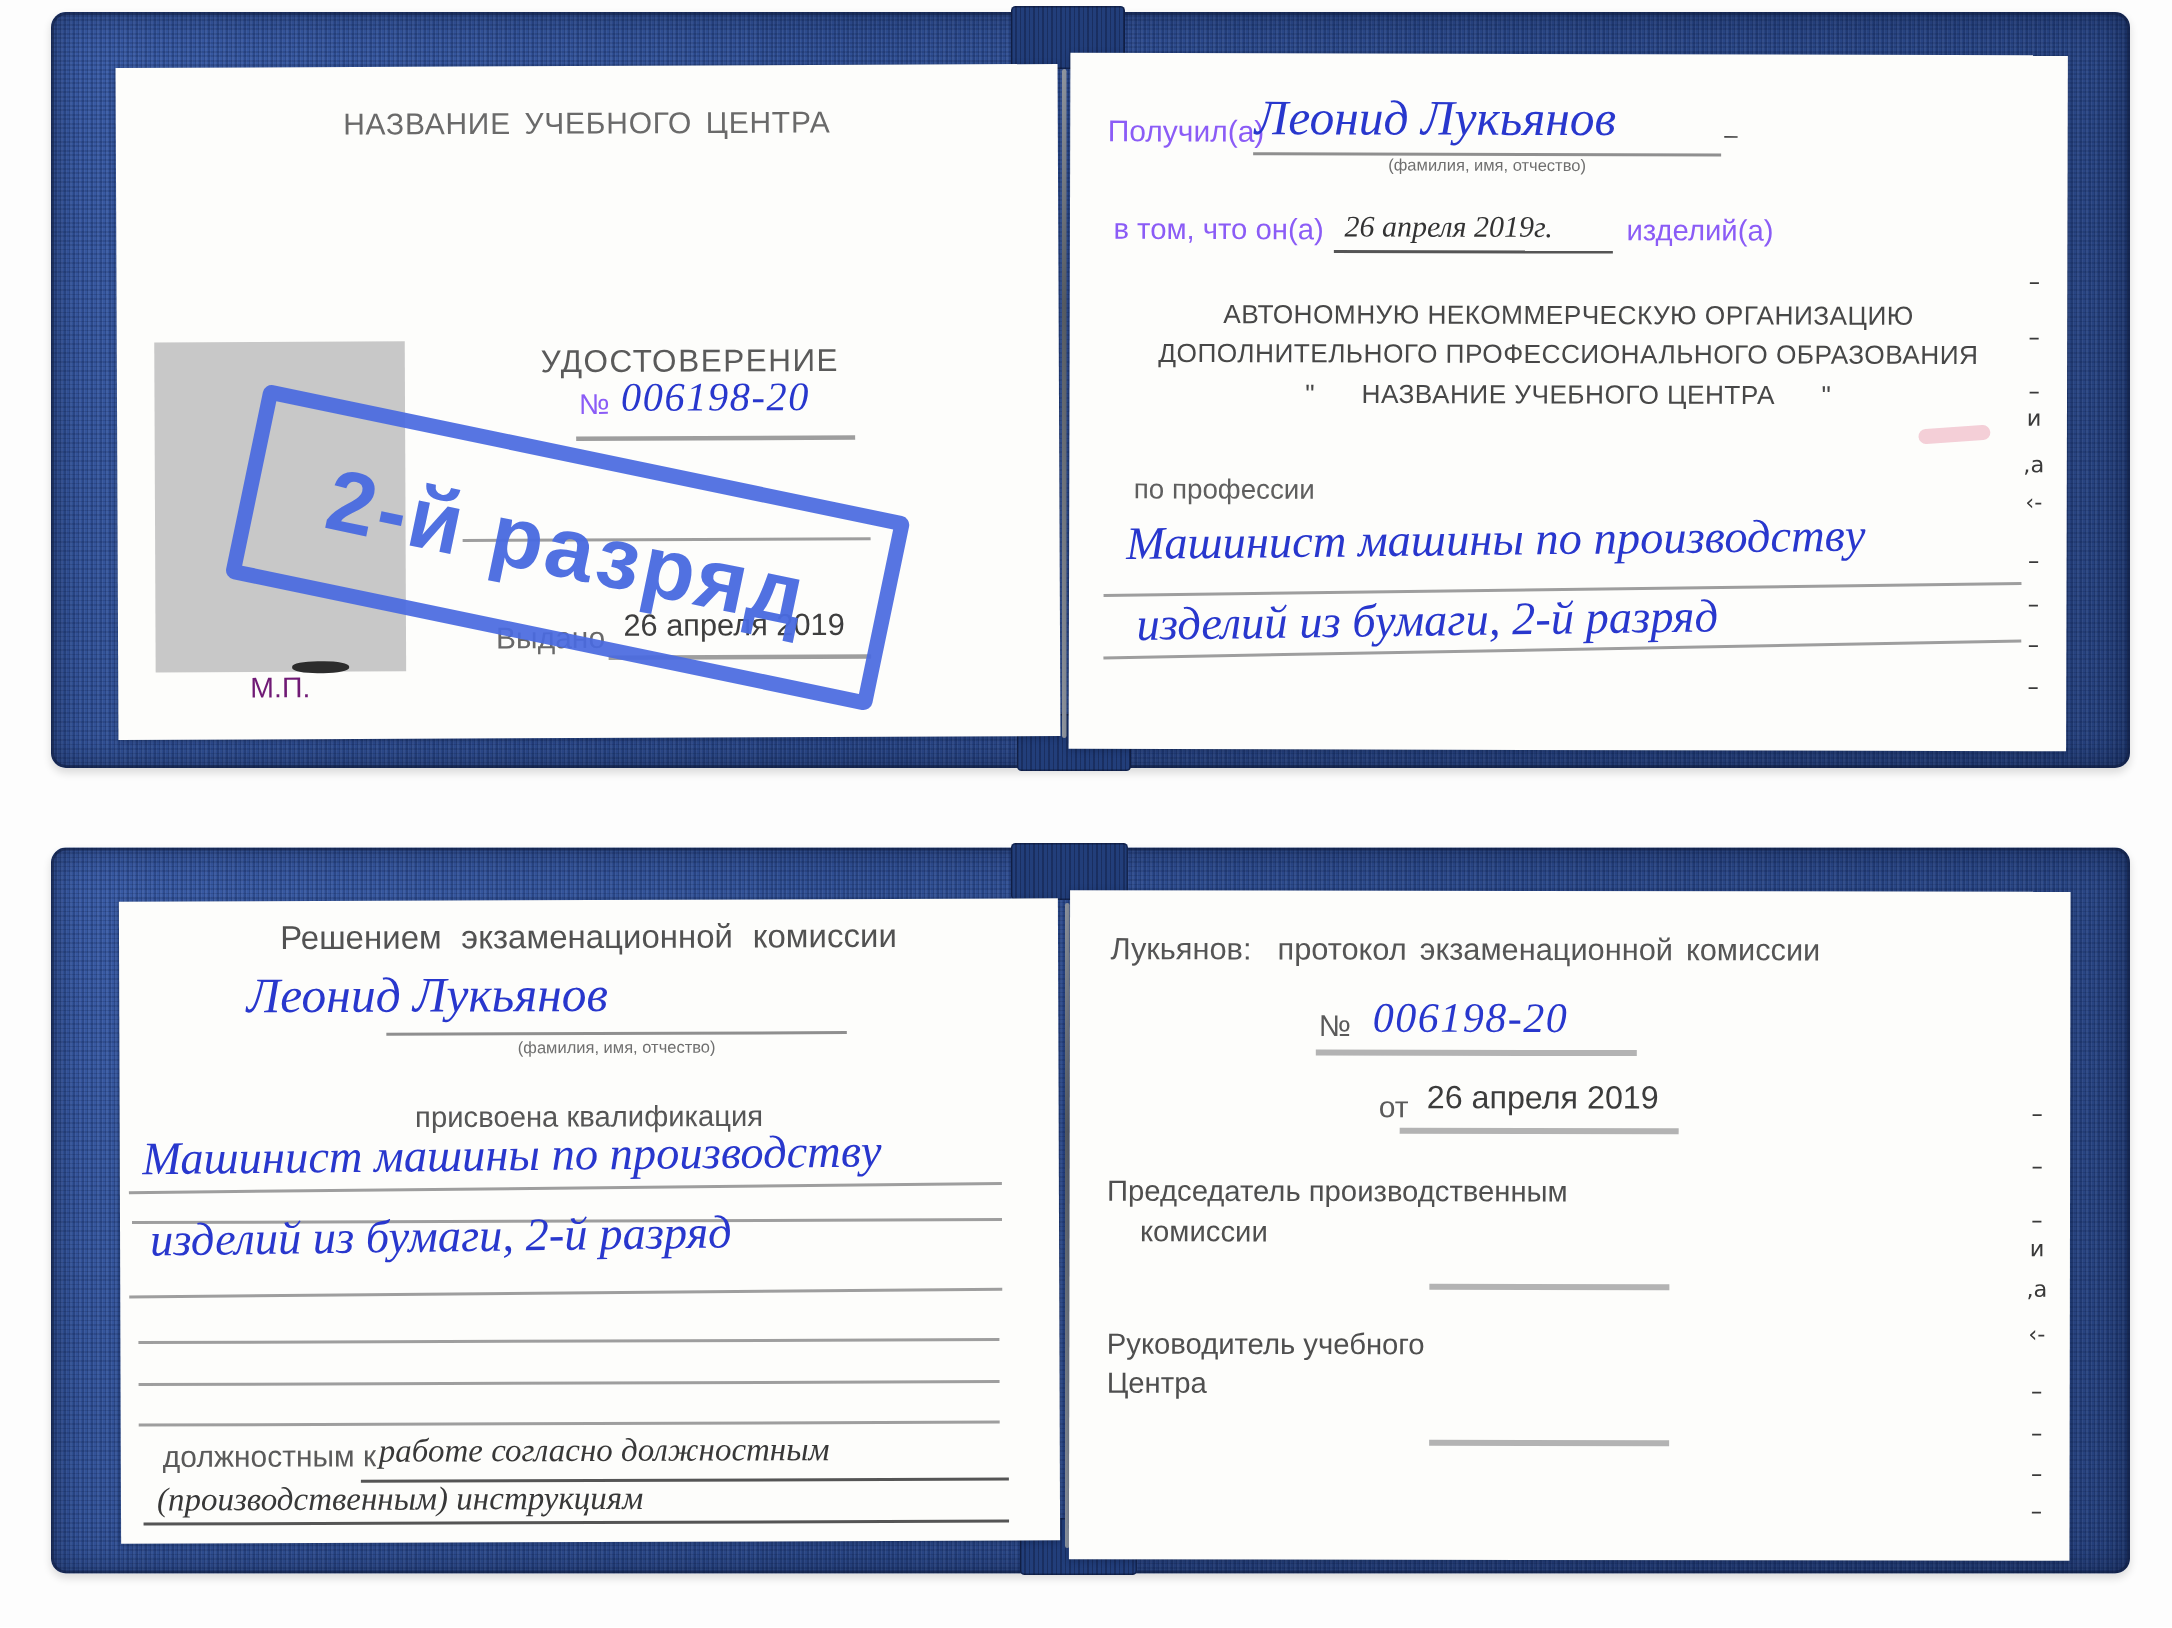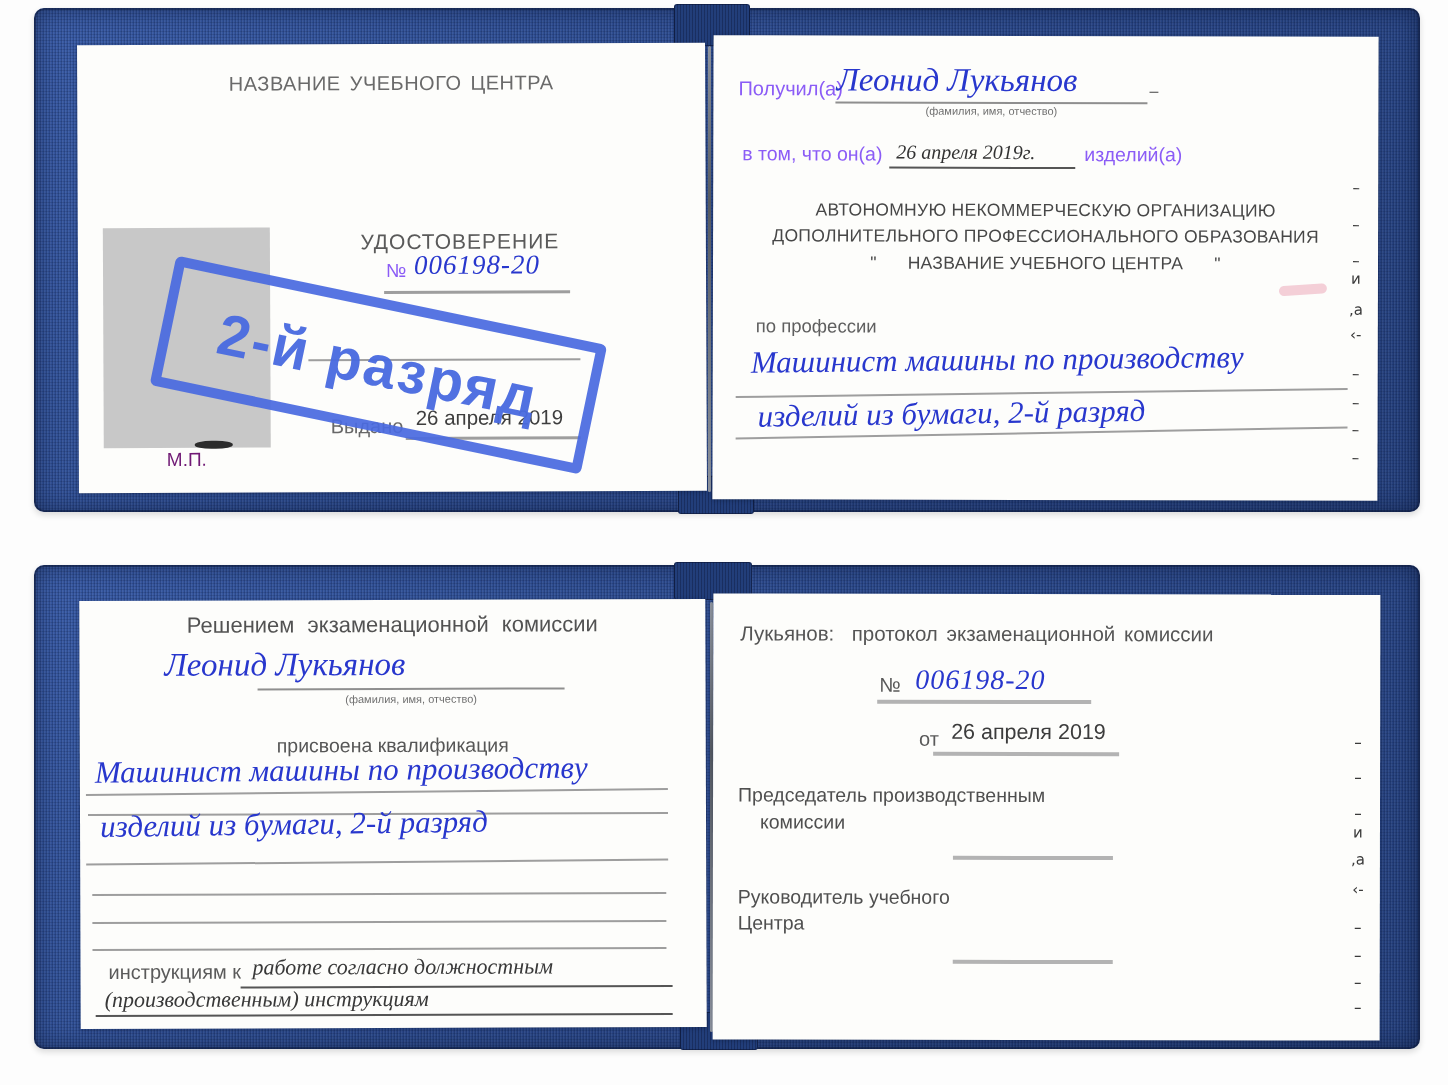--- a/index.html
+++ b/index.html
@@ -110,21 +110,21 @@
     <div class="t" style="left:178px;top:93px;width:307px;text-align:center;font-size:11px;color:#6f6f6f;">(фамилия, имя, отчество)</div>
     <div class="t centered" style="top:134px;font-size:19.5px;color:#565656;">присвоена квалификация</div>
     <div class="t hw" style="left:15px;top:152px;font-size:31px;transform:rotate(-0.4deg);">Машинист машины по производству</div>
     <div class="rule" style="left:6px;top:191px;width:582px;transform:rotate(-0.4deg);"></div>
     <div class="rule" style="left:8px;top:213px;width:580px;"></div>
     <div class="t hw" style="left:20px;top:206px;font-size:31px;transform:rotate(-0.6deg);">изделий из бумаги, 2-й разряд</div>
     <div class="rule" style="left:6px;top:261px;width:582px;transform:rotate(-0.3deg);"></div>
     <div class="rule" style="left:12px;top:293px;width:574px;"></div>
     <div class="rule" style="left:12px;top:321px;width:574px;"></div>
     <div class="rule" style="left:12px;top:348px;width:574px;"></div>
-    <div class="t" style="left:28px;top:360px;font-size:20px;color:#5a5a5a;">инструкциям к</div>
+    <div class="t" style="left:28px;top:360px;font-size:20px;color:#5a5a5a;">должностным к</div>
     <div class="t ser-it" style="left:172px;top:354px;font-size:22px;color:#383838;">работе согласно должностным</div>
     <div class="rule thin" style="left:160px;top:386px;width:432px;background:#555;"></div>
     <div class="t ser-it" style="left:24px;top:386px;font-size:22px;color:#383838;">(производственным) инструкциям</div>
     <div class="rule thin" style="left:15px;top:414px;width:577px;background:#555;"></div>
   </div>
 
   <div class="spine" style="left:710px;top:602px;height:430px;"></div>
 
   <div class="page" style="left:713px;top:594px;width:667px;height:446px;transform:rotate(0.1deg);">
     <div class="t pre" style="left:27px;top:28px;font-size:20.5px;color:#555555;word-spacing:3px;">Лукьянов:  протокол экзаменационной комиссии</div>

